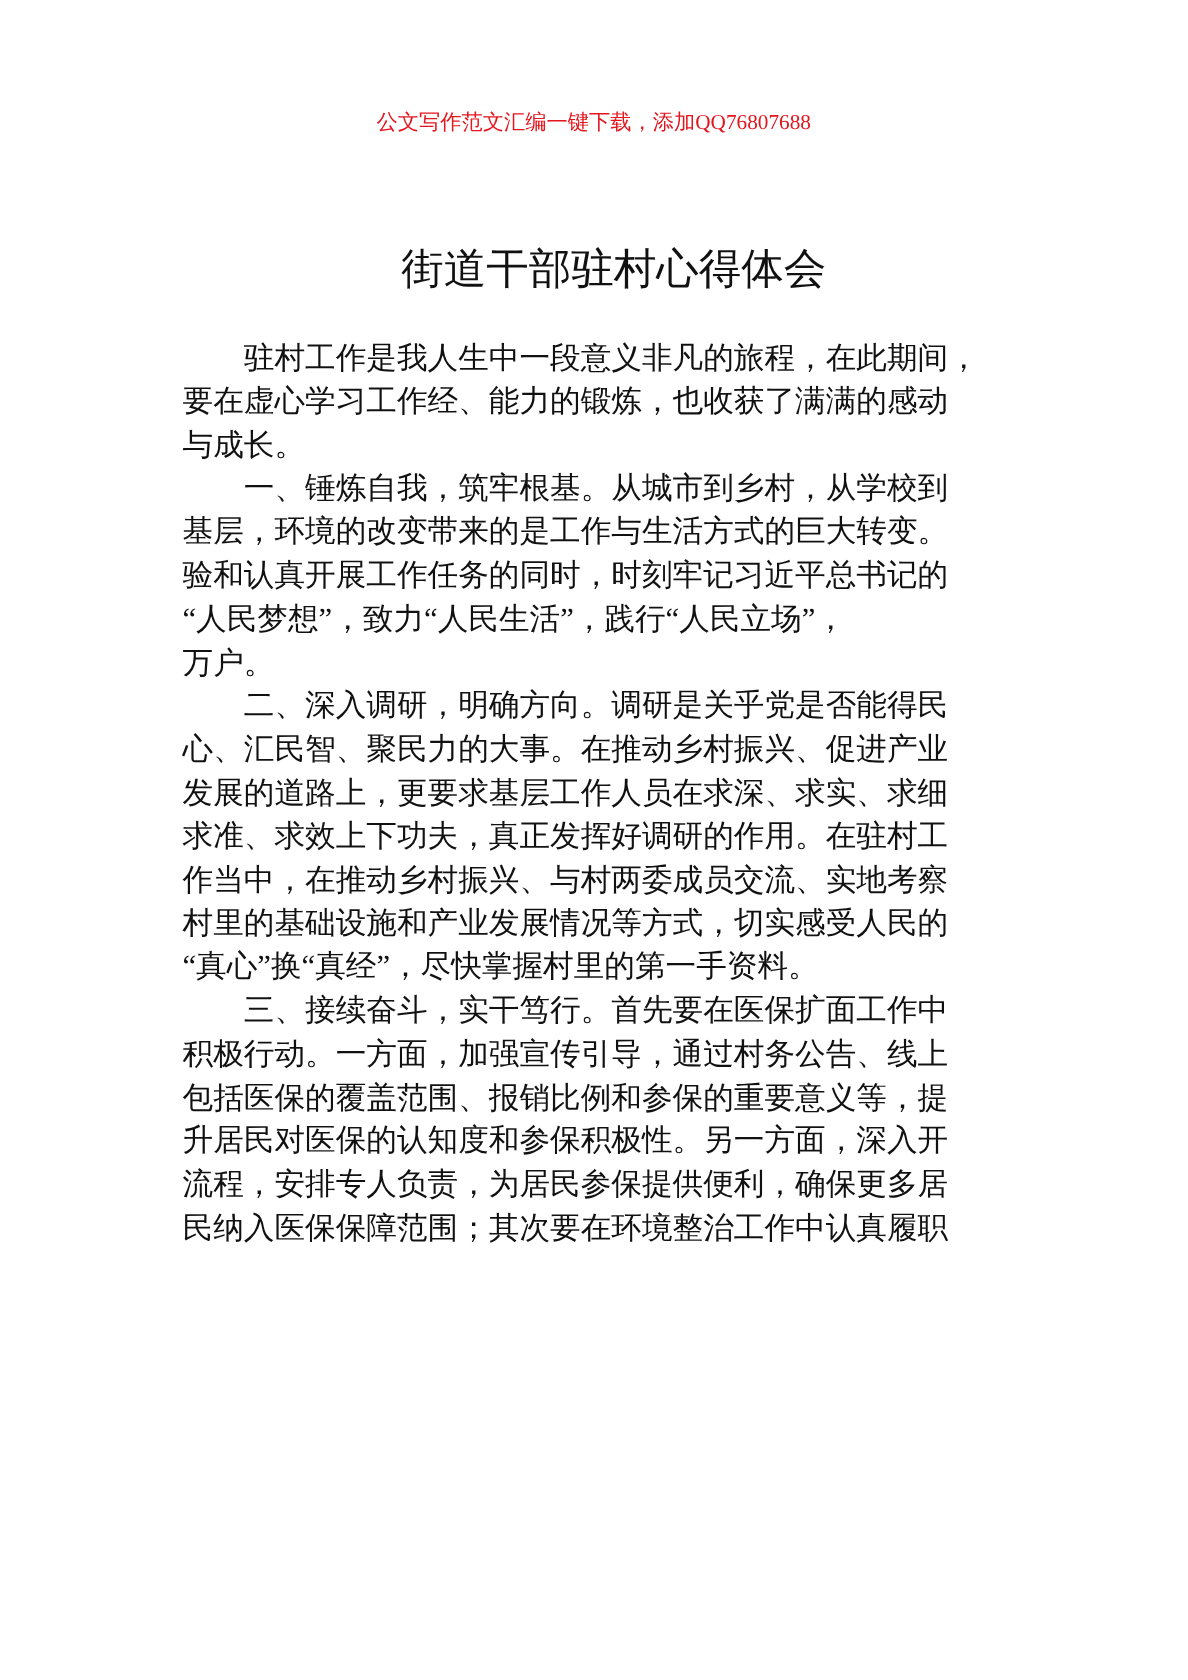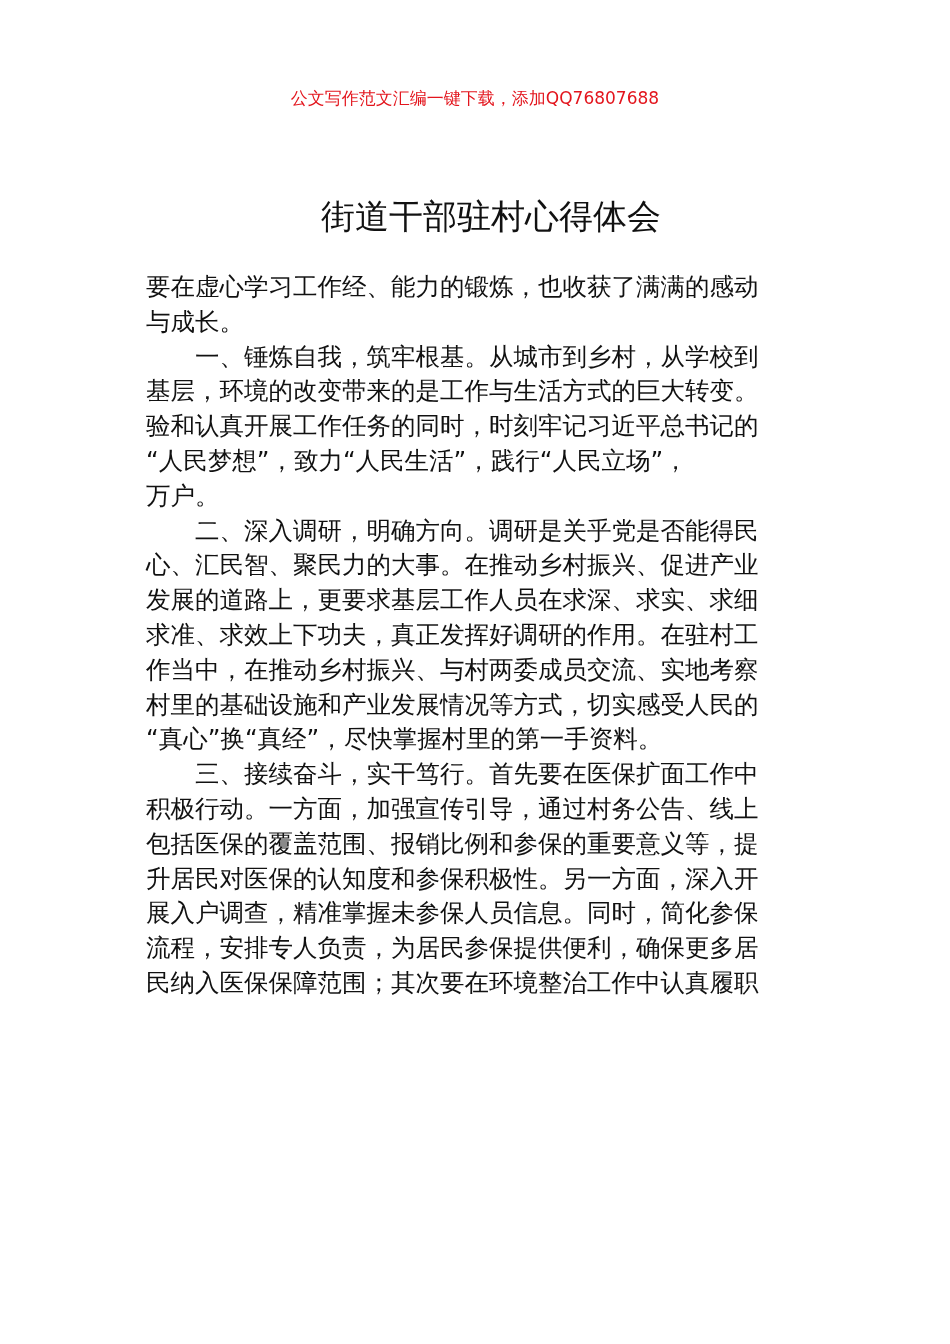--- a/index.html
+++ b/index.html
@@ -13,20 +13,21 @@
       position: relative;
       overflow: hidden;
       font-family: "DejaVu Sans", "Liberation Sans", sans-serif;
       color: #111111;
     }
     .page {
       position: absolute;
       left: 0; top: 0;
       width: 950px; height: 1344px;
       background: #ffffff;
+      font-family: Liberation Serif, serif;
     }
     .promo {
       position: absolute;
       top: 86px;
       left: 0;
       width: 950px;
       text-align: center;
       font-size: 17px;
       line-height: 24px;
       color: #e3151d;
@@ -66,20 +67,21 @@
 
 <div class="page">
 
   <div class="promo">公文写作范文汇编一键下载，添加QQ76807688</div>
 
   <h1 class="title" style="margin:16px;font-weight:normal;">街道干部驻村心得体会</h1>
 
   <div class="body">
 
     <div>
+      <div class="line indent">驻村工作是我人生中一段意义非凡的旅程，在此期间，</div>
       <div class="line">要在虚心学习工作经、能力的锻炼，也收获了满满的感动</div>
       <div class="line">与成长。</div>
     </div>
 
     <div>
       <div class="line indent">一、锤炼自我，筑牢根基。从城市到乡村，从学校到</div>
       <div class="line">基层，环境的改变带来的是工作与生活方式的巨大转变。</div>
       <div class="line">验和认真开展工作任务的同时，时刻牢记习近平总书记的</div>
       <div class="line">“人民梦想”，致力“人民生活”，践行“人民立场”，</div>
       <div class="line">万户。</div>
@@ -93,19 +95,18 @@
       <div class="line">作当中，在推动乡村振兴、与村两委成员交流、实地考察</div>
       <div class="line">村里的基础设施和产业发展情况等方式，切实感受人民的</div>
       <div class="line">“真心”换“真经”，尽快掌握村里的第一手资料。</div>
     </div>
 
     <div>
       <div class="line indent">三、接续奋斗，实干笃行。首先要在医保扩面工作中</div>
       <div class="line">积极行动。一方面，加强宣传引导，通过村务公告、线上</div>
       <div class="line">包括医保的覆盖范围、报销比例和参保的重要意义等，提</div>
       <div class="line">升居民对医保的认知度和参保积极性。另一方面，深入开</div>
-      <div class="line">展入户调查，精准掌握未参保人员信息。同时，简化参保</div>
       <div class="line">流程，安排专人负责，为居民参保提供便利，确保更多居</div>
       <div class="line">民纳入医保保障范围；其次要在环境整治工作中认真履职</div>
     </div>
 
   </div>
 </div>
 
 </body></html>

